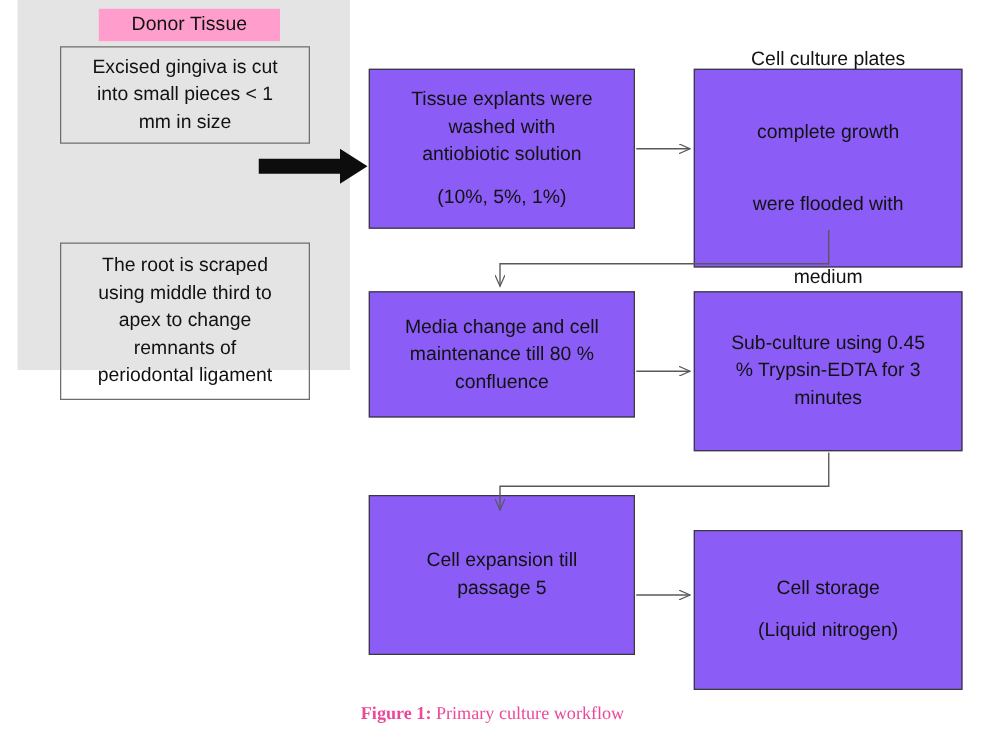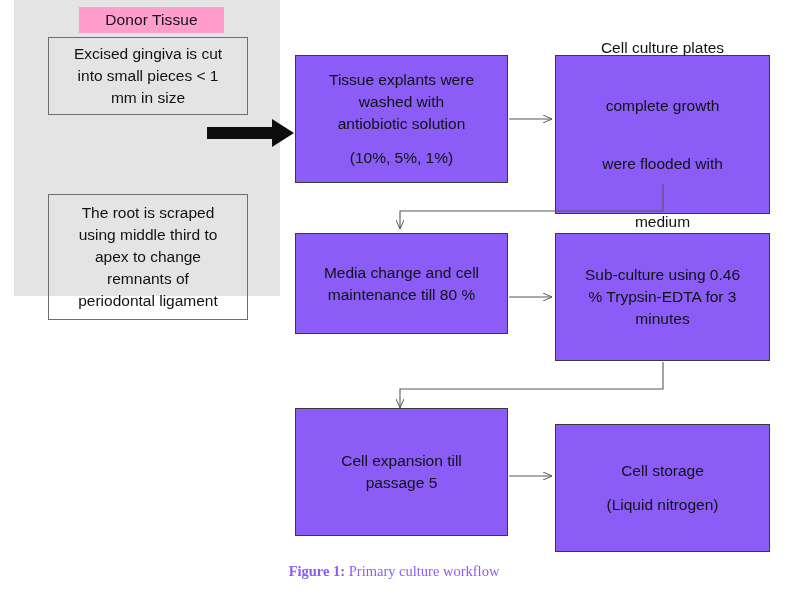--- a/index.html
+++ b/index.html
@@ -72,42 +72,42 @@
   }
   #box-root {
     left: 48px; top: 158px; width: 200px; height: 126px; margin-top: 36px;
   }
 
   
   #box-wash   { left: 295px; top: 55px;  width: 213px; height: 128px; }
   #box-flood  { left: 555px; top: 55px;  width: 215px; height: 159px; gap: 36px; }
   #box-media  { left: 295px; top: 233px; width: 213px; height: 101px; }
   #box-sub    { left: 555px; top: 233px; width: 215px; height: 128px; }
-  #box-expand { left: 295px; top: 408px; width: 213px; height: 128px; }
+  #box-expand { left: 295px; top: 396px; width: 213px; height: 128px; }
   #box-store  { left: 555px; top: 424px; width: 215px; height: 128px; }
 
   
   #connectors {
     position: absolute;
     left: 0; top: 0;
     width: 788px;
     height: 596px;
     pointer-events: none;
   }
 
   
   .caption {
     position: absolute;
     left: 0;
     top: 563px;
     width: 788px;
     text-align: center;
     font-family: "Liberation Serif", serif;
     font-size: 14.5px;
-    color: #8b5cf6;
+    color: #ec4899;
   }
   .caption b { font-weight: bold; }
 </style>
 </head>
 <body>
 
 <div id="figure-root">
 
   <div class="donor-panel"></div>
 
@@ -138,24 +138,25 @@
   <div class="box white" id="box-flood">
     <span class="line">Cell culture plates</span>
     <span class="line">complete growth</span>
     <span class="line">were flooded with</span>
     <span class="line">medium</span>
   </div>
 
   <div class="box white" id="box-media">
     <span class="line">Media change and cell</span>
     <span class="line">maintenance till 80 %</span>
+    <span class="line">confluence</span>
   </div>
 
   <div class="box white" id="box-sub">
-    <span class="line">Sub-culture using 0.46</span>
+    <span class="line">Sub-culture using 0.45</span>
     <span class="line">% Trypsin-EDTA for 3</span>
     <span class="line">minutes</span>
   </div>
 
   <div class="box white" id="box-expand">
     <span class="line">Cell expansion till</span>
     <span class="line">passage 5</span>
   </div>
 
   <div class="box white" id="box-store">

